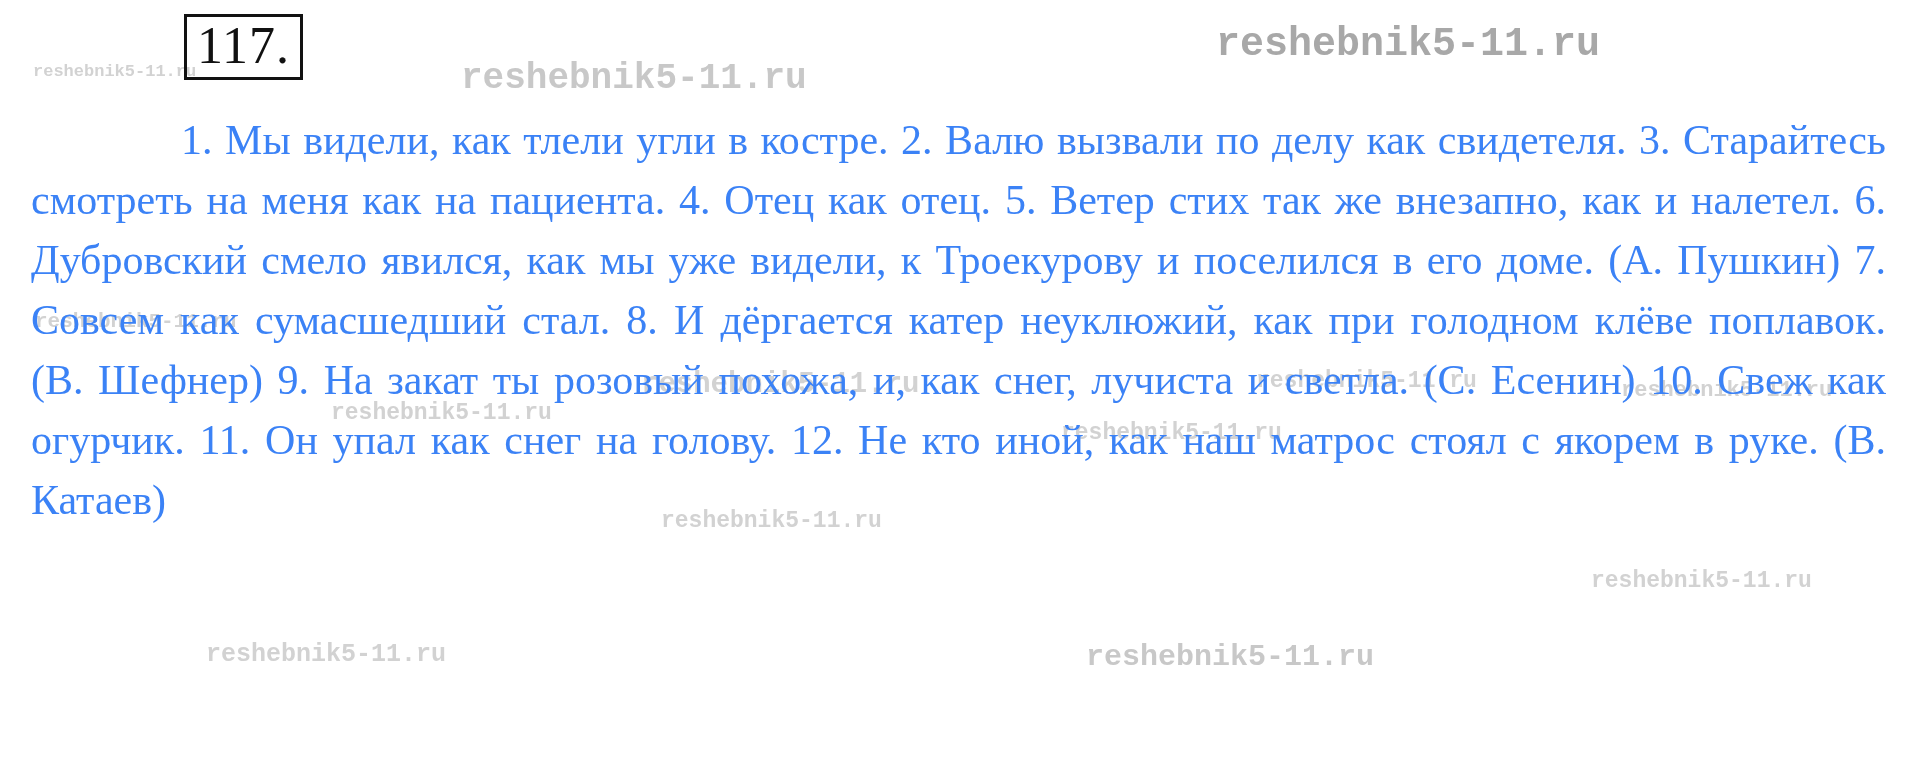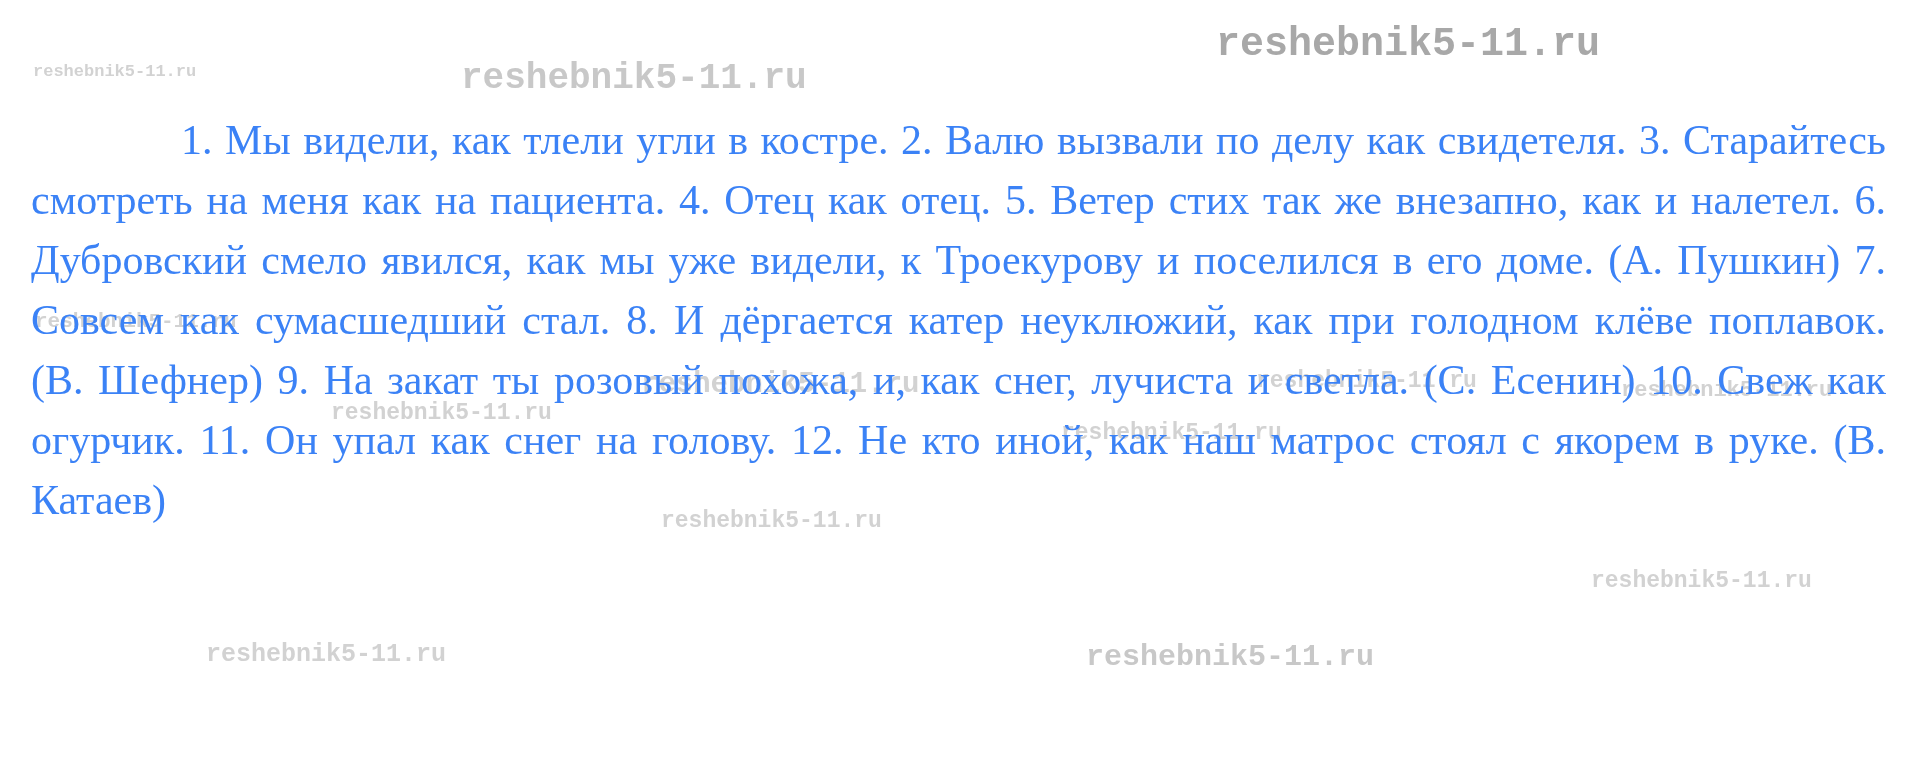--- a/index.html
+++ b/index.html
@@ -93,16 +93,17 @@
   <div class="wm faint" style="left:1620px; top:378px; font-size:22px;">reshebnik5-11.ru</div>
 
   <div class="wm faint" style="left:660px; top:508px; font-size:23px;">reshebnik5-11.ru</div>
 
   <div class="wm faint" style="left:1590px; top:568px; font-size:23px;">reshebnik5-11.ru</div>
 
   <div class="wm faint" style="left:205px; top:640px; font-size:25px;">reshebnik5-11.ru</div>
 
   <div class="wm light" style="left:1085px; top:640px; font-size:30px;">reshebnik5-11.ru</div>
 
+  <div id="exercise-number">117.</div>
 
   <div id="body-text">1. Мы видели, как тлели угли в костре. 2. Валю вызвали по делу как свидетеля. 3. Старайтесь смотреть на меня как на пациента. 4. Отец как отец. 5. Ветер стих так же внезапно, как и налетел. 6. Дубровский смело явился, как мы уже видели, к Троекурову и поселился в его доме. (А. Пушкин) 7. Совсем как сумасшедший стал. 8. И дёргается катер неуклюжий, как при голодном клёве поплавок. (В. Шефнер) 9. На закат ты розовый похожа, и, как снег, лучиста и светла. (С. Есенин) 10. Свеж как огурчик. 11. Он упал как снег на голову. 12. Не кто иной, как наш матрос стоял с якорем в руке. (В. Катаев)</div>
 
 </div>
 
 </body></html>

